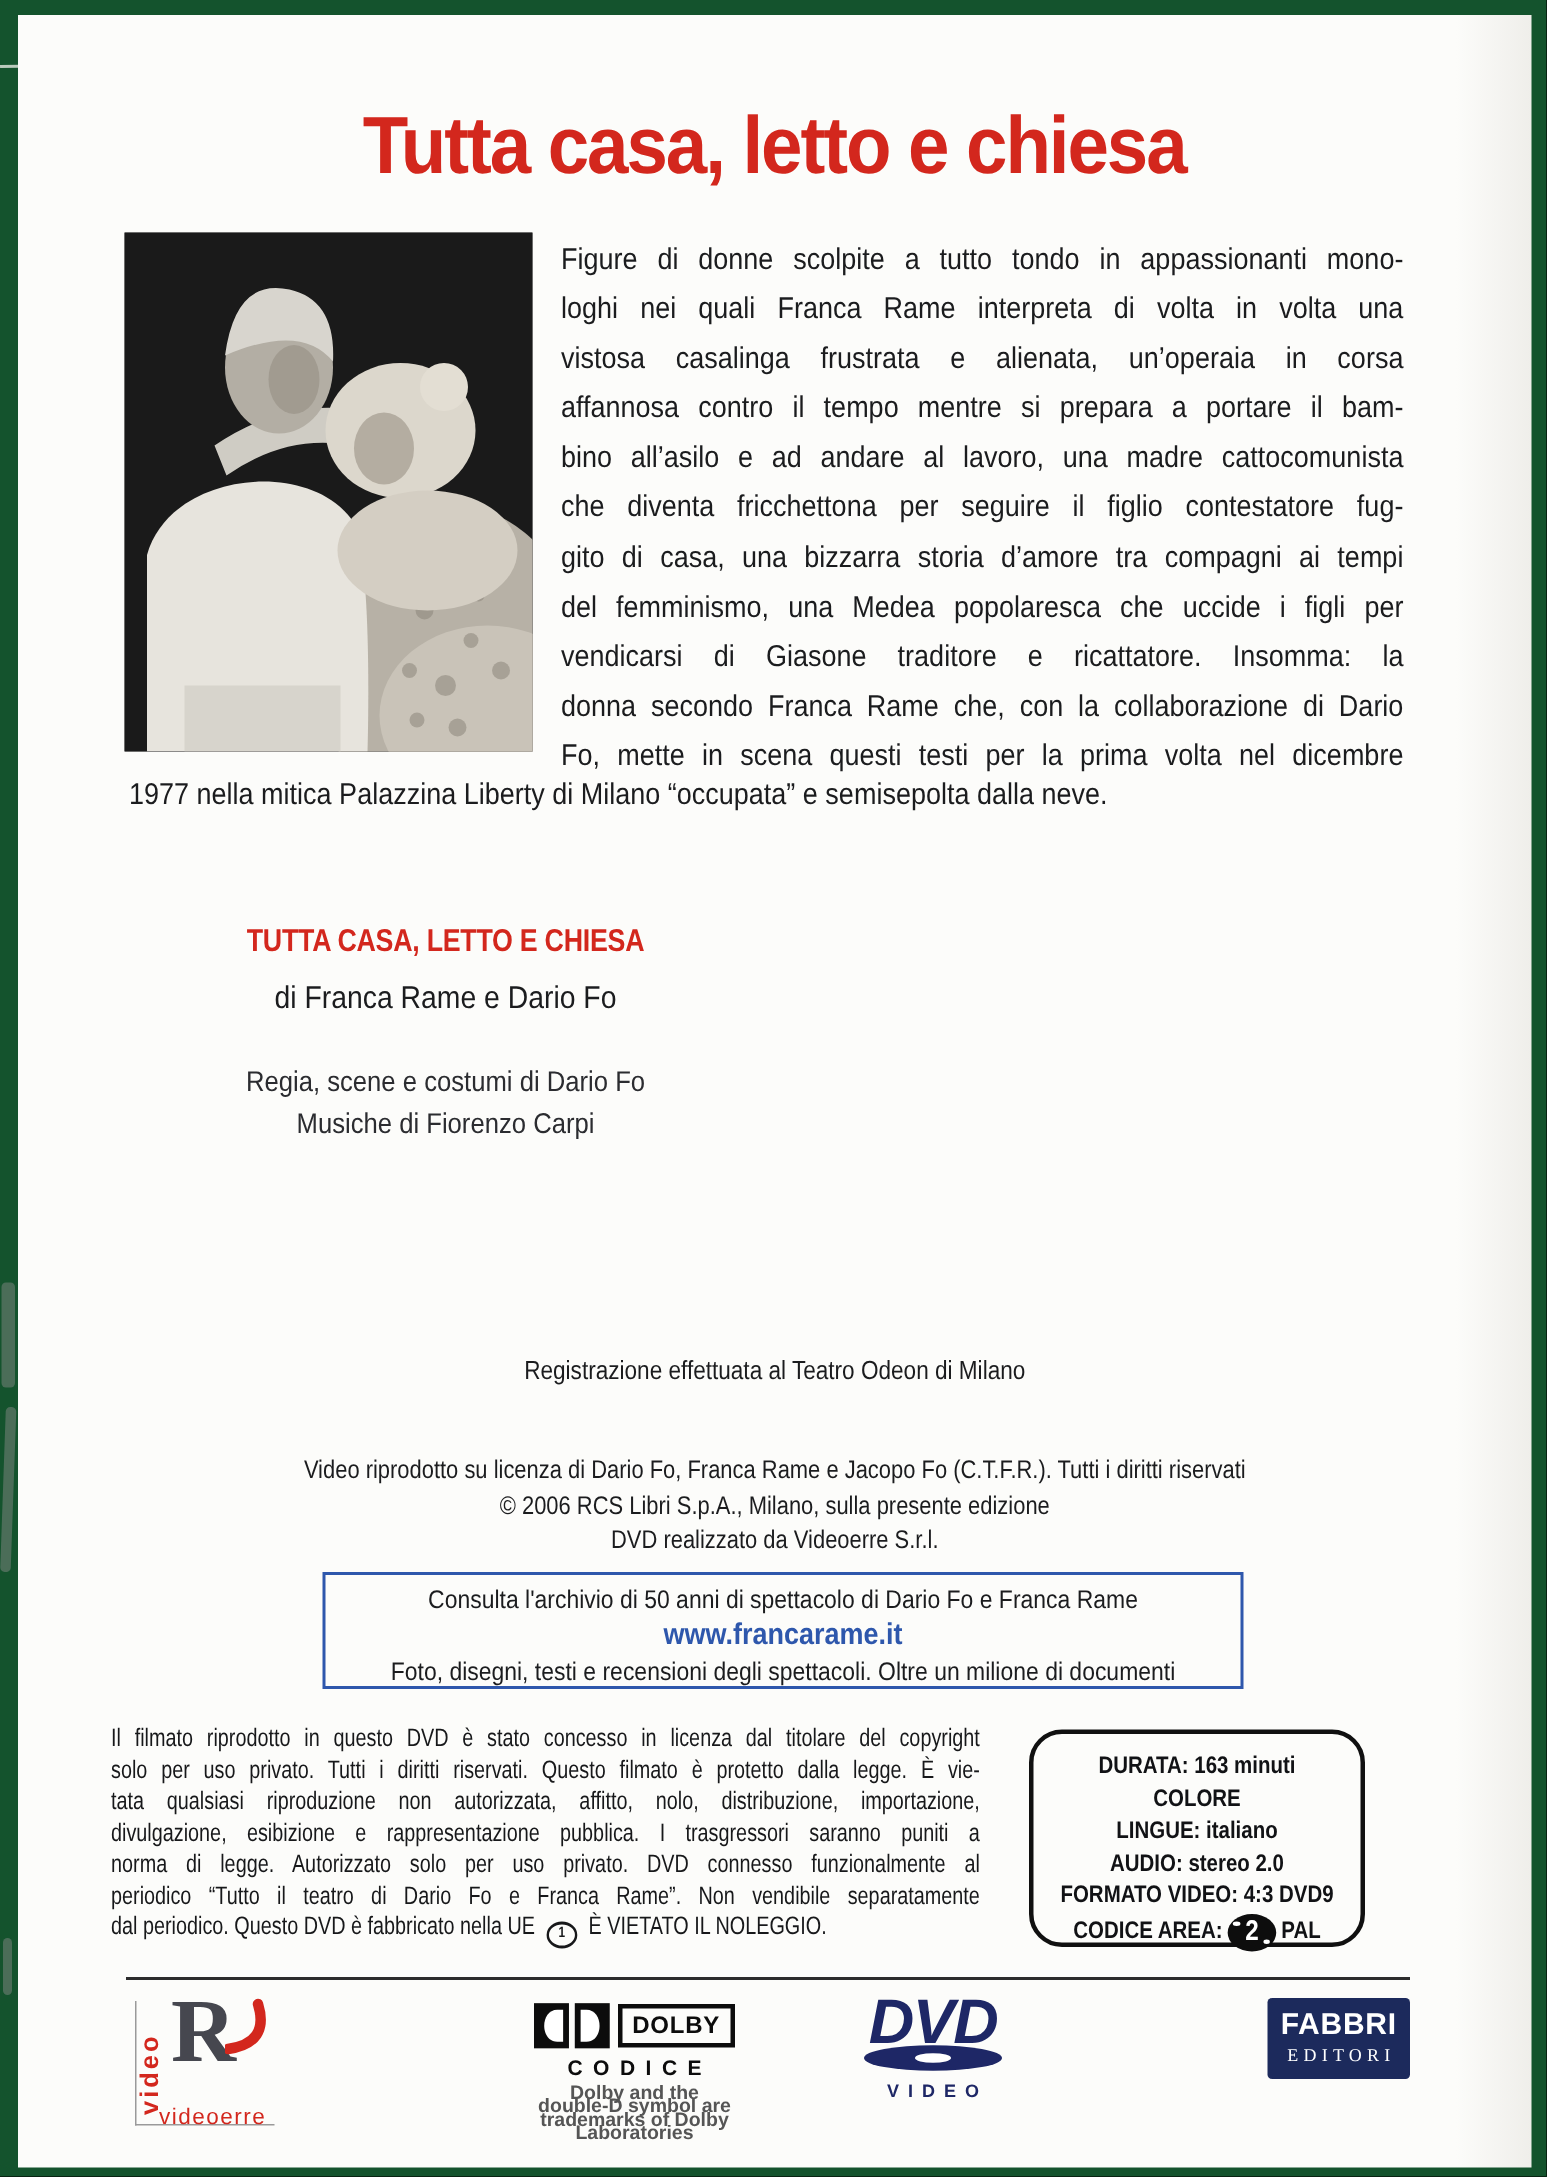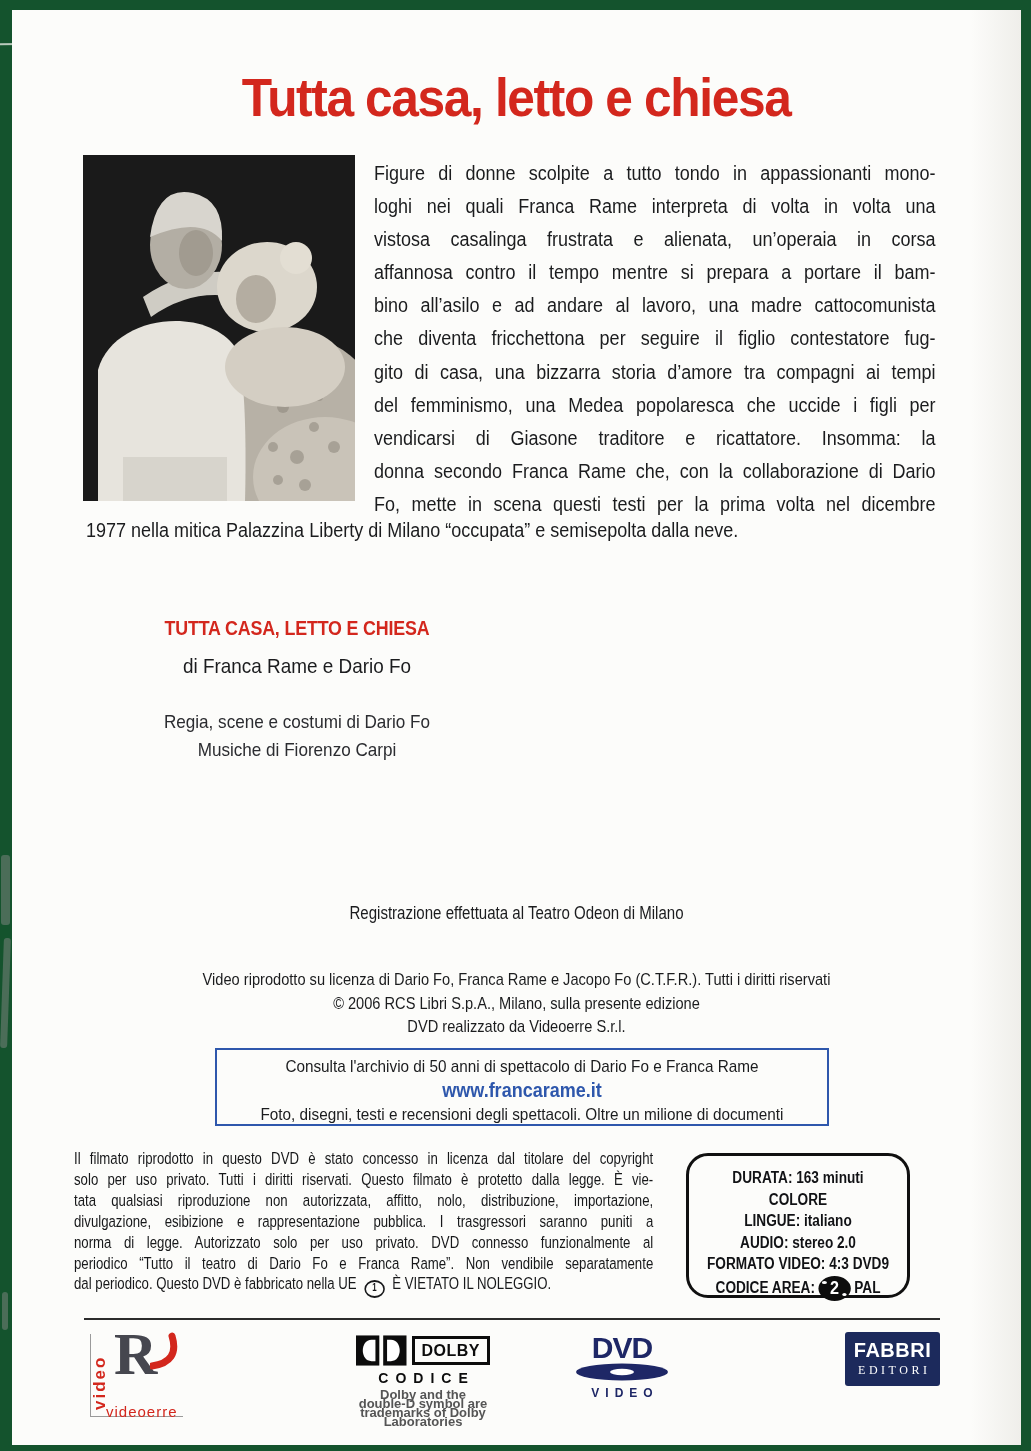--- a/index.html
+++ b/index.html
@@ -89,21 +89,21 @@
   
   .dolby{left:300px;top:1325px;width:134px;text-align:center;margin-left:44px;}
   .dolby-row{display:flex;align-items:center;justify-content:center;gap:5px;}
   .dolby-box{border:3px solid #0c0c0c;font-weight:bold;font-size:16px;padding:3px 7px 2px;
              letter-spacing:.5px;color:#0c0c0c;}
   .dolby-digital{margin-top:4px;font-weight:bold;font-size:14px;letter-spacing:7px;
                  color:#0c0c0c;margin-right:-7px;}
   .dolby-fine{margin-top:4px;font-size:13px;font-weight:bold;color:#555;line-height:9px;}
   
   .dvdv{left:556px;top:1323px;width:108px;text-align:center;color:#1e2766;}
-  .dvd-word{font-size:30px;font-weight:900;letter-spacing:-1px;line-height:30px;}
+  .dvd-word{font-size:42px;font-weight:900;font-style:italic;letter-spacing:-1px;line-height:30px;}
   .dvd-sub{font-size:12px;font-weight:bold;letter-spacing:6px;margin-right:-6px;margin-top:1px;}
   
   .fabbri{left:833px;top:1322px;width:95px;height:54px;background:#1c2a5c;border-radius:3px;
           display:flex;flex-direction:column;align-items:center;justify-content:center;color:#fff;}
   .fabbri-word{font-size:20px;font-weight:bold;letter-spacing:.5px;line-height:21px;}
   .fabbri-sub{font-size:12px;letter-spacing:3.5px;margin-right:-3.5px;margin-top:2px;font-family:Liberation Serif, serif;}
 </style>
 </head>
 <body>
 

